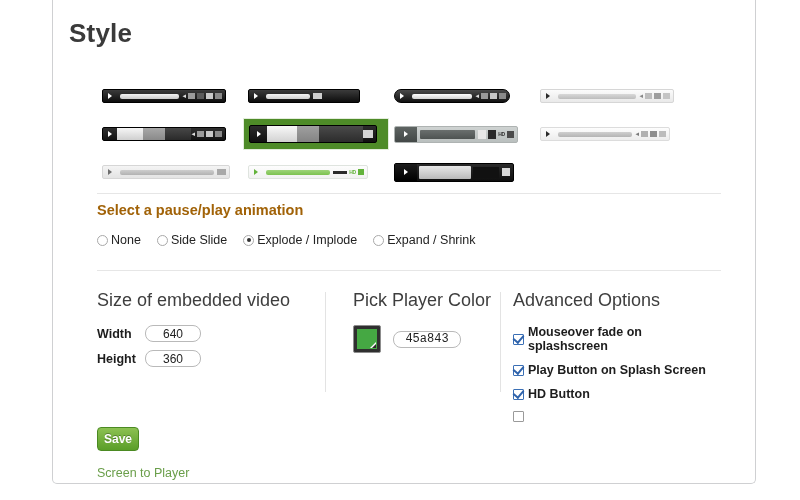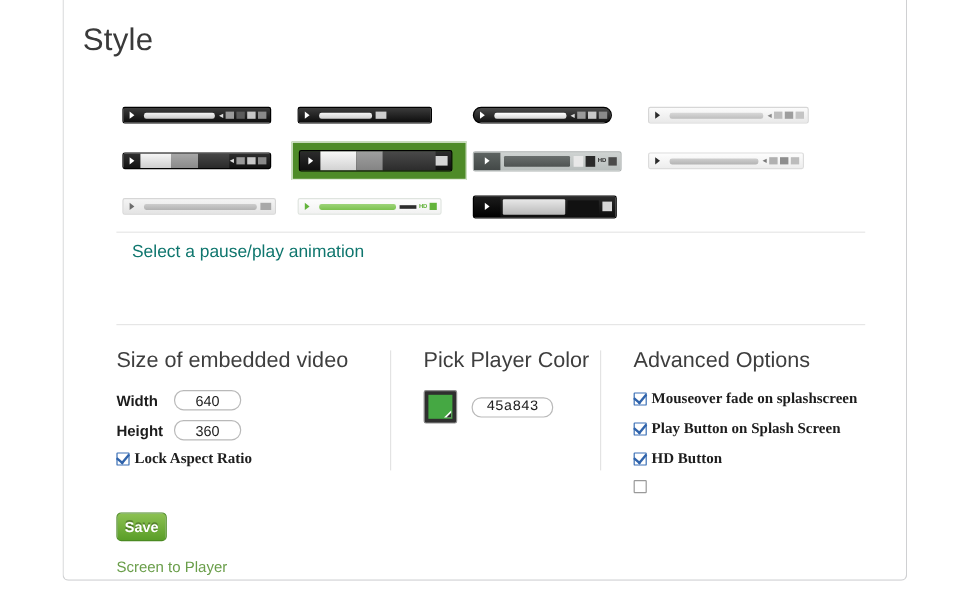--- a/index.html
+++ b/index.html
@@ -18,21 +18,21 @@
     width: 704px; height: 488px;
     background: #ffffff;
     border: 1px solid #cfd0d2;
     border-top: none;
     border-bottom-left-radius: 5px;
     border-bottom-right-radius: 5px;
   }
 
   .page-title {
     position: absolute; left: 16px; top: 22px;
-    font-size: 26px; color: #3a3a3a; font-weight: 400;
+    font-size: 26px; color: #3a3a3a; font-weight: 700;
     letter-spacing: 0.2px;
   }
 
   .sub-label {
     position: absolute; left: 44px; top: 55px;
     font-size: 13.5px; color: #4a4a4a;
   }
 
   
   .skins { position: absolute; left: 44px; top: 84px; width: 625px; }
@@ -113,53 +113,53 @@
   .skin-J .bigbtn { width: 22px; height: 100%; background: linear-gradient(#1c1c1c,#000); display:flex; align-items:center; justify-content:center; flex:0 0 auto; }
   .skin-J .chrome { flex: 1 1 auto; height: 13px; margin: 0 2px; background: linear-gradient(#e8e8e8,#b9b9b9); border-radius:1px; }
   .skin-J .blk { width: 26px; height: 11px; background: #111; margin-right: 3px; flex:0 0 auto; }
 
   .divider {
     position: absolute; left: 44px; width: 624px; height: 1px;
     background: #e6e6e6;
   }
 
   
-  .anim-label { position: absolute; left: 57px; top: 206px; font-size: 14.5px; color: #0f766e; }
+  .anim-label { position: absolute; left: 44px; top: 206px; font-size: 14.5px; color: #a16207; font-weight: bold; }
   .radio-row { position: absolute; left: 44px; top: 237px; display: flex; align-items: center; }
   .radio-opt { display: flex; align-items: center; margin-right: 16px; }
   .radio {
     width: 11px; height: 11px; border-radius: 50%;
     border: 1px solid #a9a9a9; background: #fff;
     margin-right: 3px; position: relative; flex: 0 0 auto;
   }
   .radio.checked::after {
     content: ""; position: absolute; left: 2.5px; top: 2.5px;
     width: 4px; height: 4px; border-radius: 50%; background: #333;
   }
   .radio-opt span { font-size: 12.5px; color: #232323; }
 
   
   .cols { position: absolute; left: 44px; top: 282px; width: 624px; display: flex; margin-top: 12px; }
   .col { position: relative; }
   .col1 { width: 228px; }
   .col2 { width: 175px; padding-left: 28px; }
-  .col3 { width: 221px; padding-left: 28px; }
+  .col3 { width: 221px; padding-left: 13px; }
   .vdiv { position: absolute; left: 0; top: 2px; width: 1px; height: 100px; background: #e3e3e3; }
   .col-title { font-size: 18px; color: #3e3e3e; font-weight: 400; margin-bottom: 14px; }
 
   .field-row { display: flex; align-items: center; margin-bottom: 8px; }
   .field-label { font-size: 12.5px; color: #1d1d1d; font-weight: bold; width: 48px; }
   .txtin {
     width: 56px; height: 17px; border: 1px solid #b9b9b9; border-radius: 8px;
     background: #fff; font-size: 12px; color: #222; text-align: center;
     font-family: "Liberation Sans", sans-serif; padding: 0;
   }
   .txtin.hex { width: 68px; text-align: center; font-family: Liberation Mono, monospace; }
 
-  .chk-row { display: flex; align-items: center; margin-bottom: 10px; font-family: Liberation Serif, serif; }
+  .chk-row { display: flex; align-items: center; margin-bottom: 10px; }
   .chk {
     width: 11px; height: 11px; border: 1px solid #9a9a9a; background: #fff;
     margin-right: 4px; position: relative; flex: 0 0 auto; border-radius: 1px;
   }
   .chk.checked { border-color: #3a6fb5; }
   .chk.checked::after {
     content: ""; position: absolute; left: 1px; top: -2px;
     width: 5px; height: 8px;
     border-right: 2px solid #2f63ab; border-bottom: 2px solid #2f63ab;
     transform: rotate(40deg);
@@ -377,38 +377,52 @@
           </div>
         </div>
 
         <div class="skin-cell"></div>
       </div>
     </div>
 
     <div class="divider" style="top:197px"></div>
 
     <div class="anim-label">Select a pause/play animation</div>
+    <div class="radio-row">
+      <div class="radio-opt">
+        <div class="radio"></div>
+        <span>None</span>
+      </div>
+      <div class="radio-opt">
+        <div class="radio"></div>
+        <span>Side Slide</span>
+      </div>
+      <div class="radio-opt">
+        <div class="radio checked"></div>
+        <span>Explode / Implode</span>
+      </div>
+      <div class="radio-opt">
+        <div class="radio"></div>
+        <span>Expand / Shrink</span>
+      </div>
+    </div>
 
     <div class="divider" style="top:274px"></div>
 
     <div class="cols">
 
       <div class="col col1">
         <div class="col-title">Size of embedded video</div>
         <div class="field-row">
           <div class="field-label">Width</div>
           <input class="txtin" type="text" value="640" style="">
         </div>
         <div class="field-row">
           <div class="field-label">Height</div>
           <input class="txtin" type="text" value="360" style="">
-        </div>
-        <div class="chk-row">
-          <div class="chk checked"></div>
-          <span>Lock Aspect Ratio</span>
         </div>
       </div>
 
       <div class="col col2">
         <div class="vdiv"></div>
         <div class="col-title">Pick Player Color</div>
         <div class="swatch-row">
           <div class="swatch">
             <div class="fill"></div>
             <div class="corner"></div>

